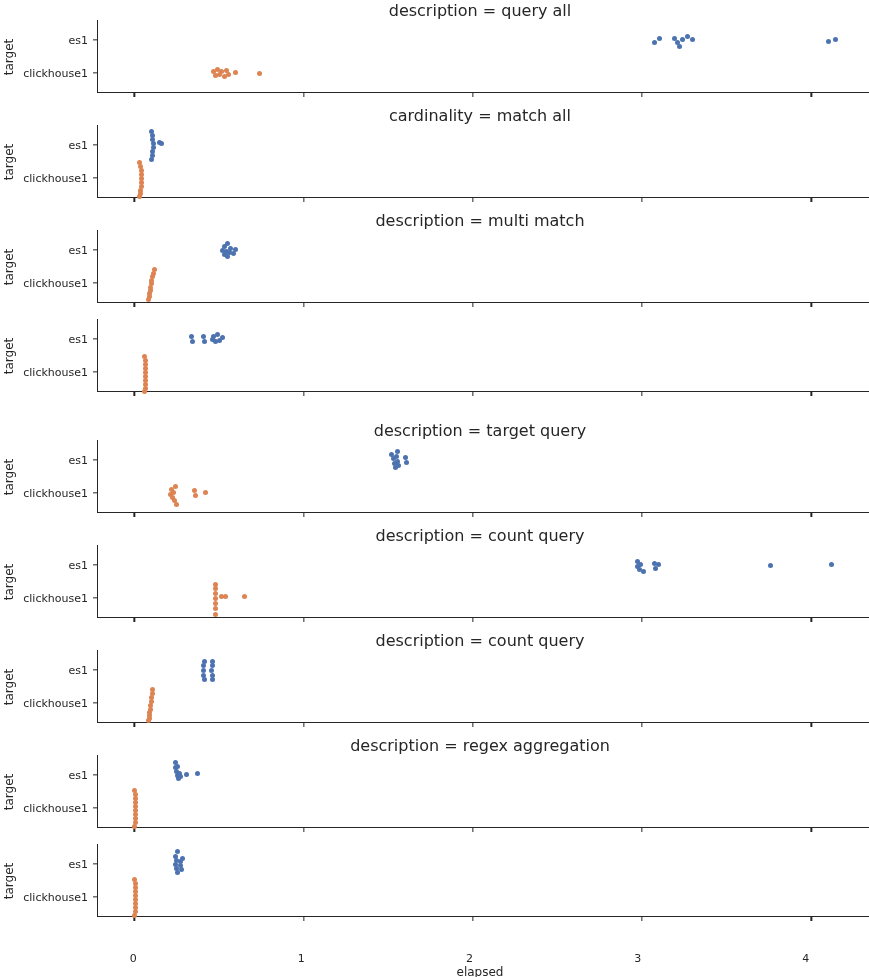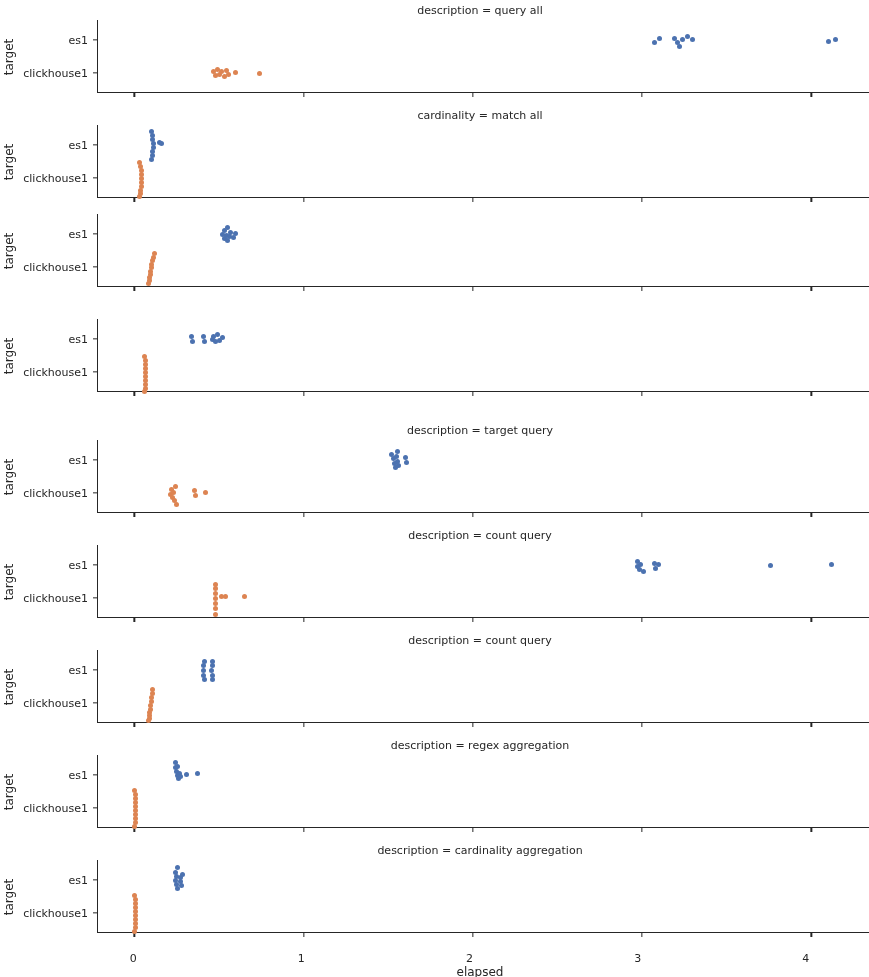--- a/index.html
+++ b/index.html
@@ -5,21 +5,21 @@
   html,body { margin:0; padding:0; background:#ffffff; }
   .figure {
     position:relative; width:869px; height:977px; box-sizing:border-box;
     padding-top:4px; background:#ffffff;
     font-family:"DejaVu Sans", "Liberation Sans", sans-serif;
     color:#262626; overflow:hidden;
   }
   .facet { height:105px; position:relative; }
   .facet-title {
     margin-left:97px; width:766px; height:16px; line-height:14px;
-    text-align:center; font-size:11px; color:#262626;
+    text-align:center; font-size:16px; color:#262626;
   }
   .plot-row { display:flex; height:73px; }
   .gutter { width:97px; position:relative; flex:0 0 97px; }
   .target-label {
     position:absolute; left:-28px; top:50%; width:73px; height:14px;
     transform:translateY(-50%) rotate(-90deg);
     text-align:center; font-size:12px; color:#262626;
   }
   .cat-label {
     position:absolute; right:9px; transform:translateY(-50%);
@@ -130,20 +130,21 @@
             <div class="dot" style="background: rgb(221, 132, 82); left: calc(5.686% - 2.5px); top: 54.5px;"></div>
             <div class="dot" style="background: rgb(221, 132, 82); left: calc(5.642% - 2.5px); top: 58.5px;"></div>
             <div class="dot" style="background: rgb(221, 132, 82); left: calc(5.576% - 2.5px); top: 62.5px;"></div>
             <div class="dot" style="background: rgb(221, 132, 82); left: calc(5.488% - 2.5px); top: 65.5px;"></div>
             <div class="dot" style="background: rgb(221, 132, 82); left: calc(5.401% - 2.5px); top: 68.5px;"></div>
           </div>
     </div>
   </div>
 
   <div class="facet">
+    <div class="facet-title">description = multi match</div>
     <div class="plot-row">
       <div class="gutter">
         <div class="target-label">target</div>
       <div class="cat-label" style="top: 27.4%;">es1</div>
             <div class="ytick" style="top: 27.4%;"></div>
             <div class="cat-label" style="top: 72.6%;">clickhouse1</div>
             <div class="ytick" style="top: 72.6%;"></div>
           </div>
       <div class="plot-box">
             <div class="xtick" style="left: 4.72009%;"></div>
@@ -368,21 +369,20 @@
             <div class="dot" style="background: rgb(221, 132, 82); left: calc(4.83% - 2.5px); top: 52.5px;"></div>
             <div class="dot" style="background: rgb(221, 132, 82); left: calc(4.83% - 2.5px); top: 56.5px;"></div>
             <div class="dot" style="background: rgb(221, 132, 82); left: calc(4.83% - 2.5px); top: 60.5px;"></div>
             <div class="dot" style="background: rgb(221, 132, 82); left: calc(4.808% - 2.5px); top: 64.5px;"></div>
             <div class="dot" style="background: rgb(221, 132, 82); left: calc(4.786% - 2.5px); top: 68.5px;"></div>
           </div>
     </div>
   </div>
 
   <div class="facet">
-    <div class="facet-title">description = cardinality aggregation</div>
     <div class="plot-row">
       <div class="gutter">
         <div class="target-label">target</div>
       <div class="cat-label" style="top: 27.4%;">es1</div>
             <div class="ytick" style="top: 27.4%;"></div>
             <div class="cat-label" style="top: 72.6%;">clickhouse1</div>
             <div class="ytick" style="top: 72.6%;"></div>
           </div>
       <div class="plot-box">
             <div class="xtick" style="left: 4.72009%;"></div>

